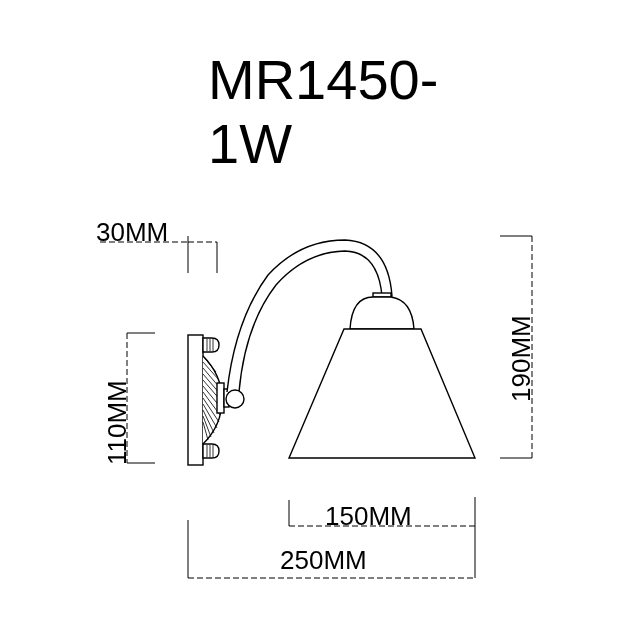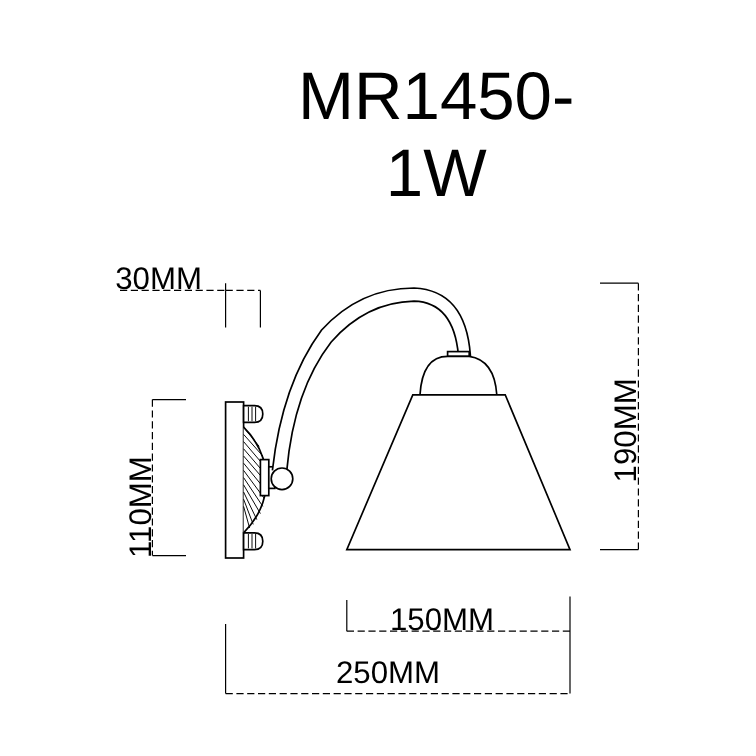--- a/index.html
+++ b/index.html
@@ -1,19 +1,19 @@
 <!DOCTYPE html>
 <html><head>
   <meta charset="utf-8">
   <style>
     html, body { margin: 0; padding: 0; background: #ffffff; }
     body { width: 630px; height: 630px; position: relative; overflow: hidden; }
     .canvas { position: absolute; left: 0; top: 0; width: 630px; height: 630px; }
     .title {
-      position: absolute; left: 0; top: 48px; width: 519px; text-align: center;
+      position: absolute; left: 0; top: 48px; width: 519px; text-align: left;
       font-family: "Liberation Sans", sans-serif; font-size: 56px; color: #000;
       padding-left: 208px; box-sizing: border-box; letter-spacing: 0px; line-height: 64px;
     }
     svg text { font-family: "Liberation Sans", sans-serif; fill: #000; }
   </style>
 </head>
 <body>
 
 <div class="title">MR1450-1W</div>
 

